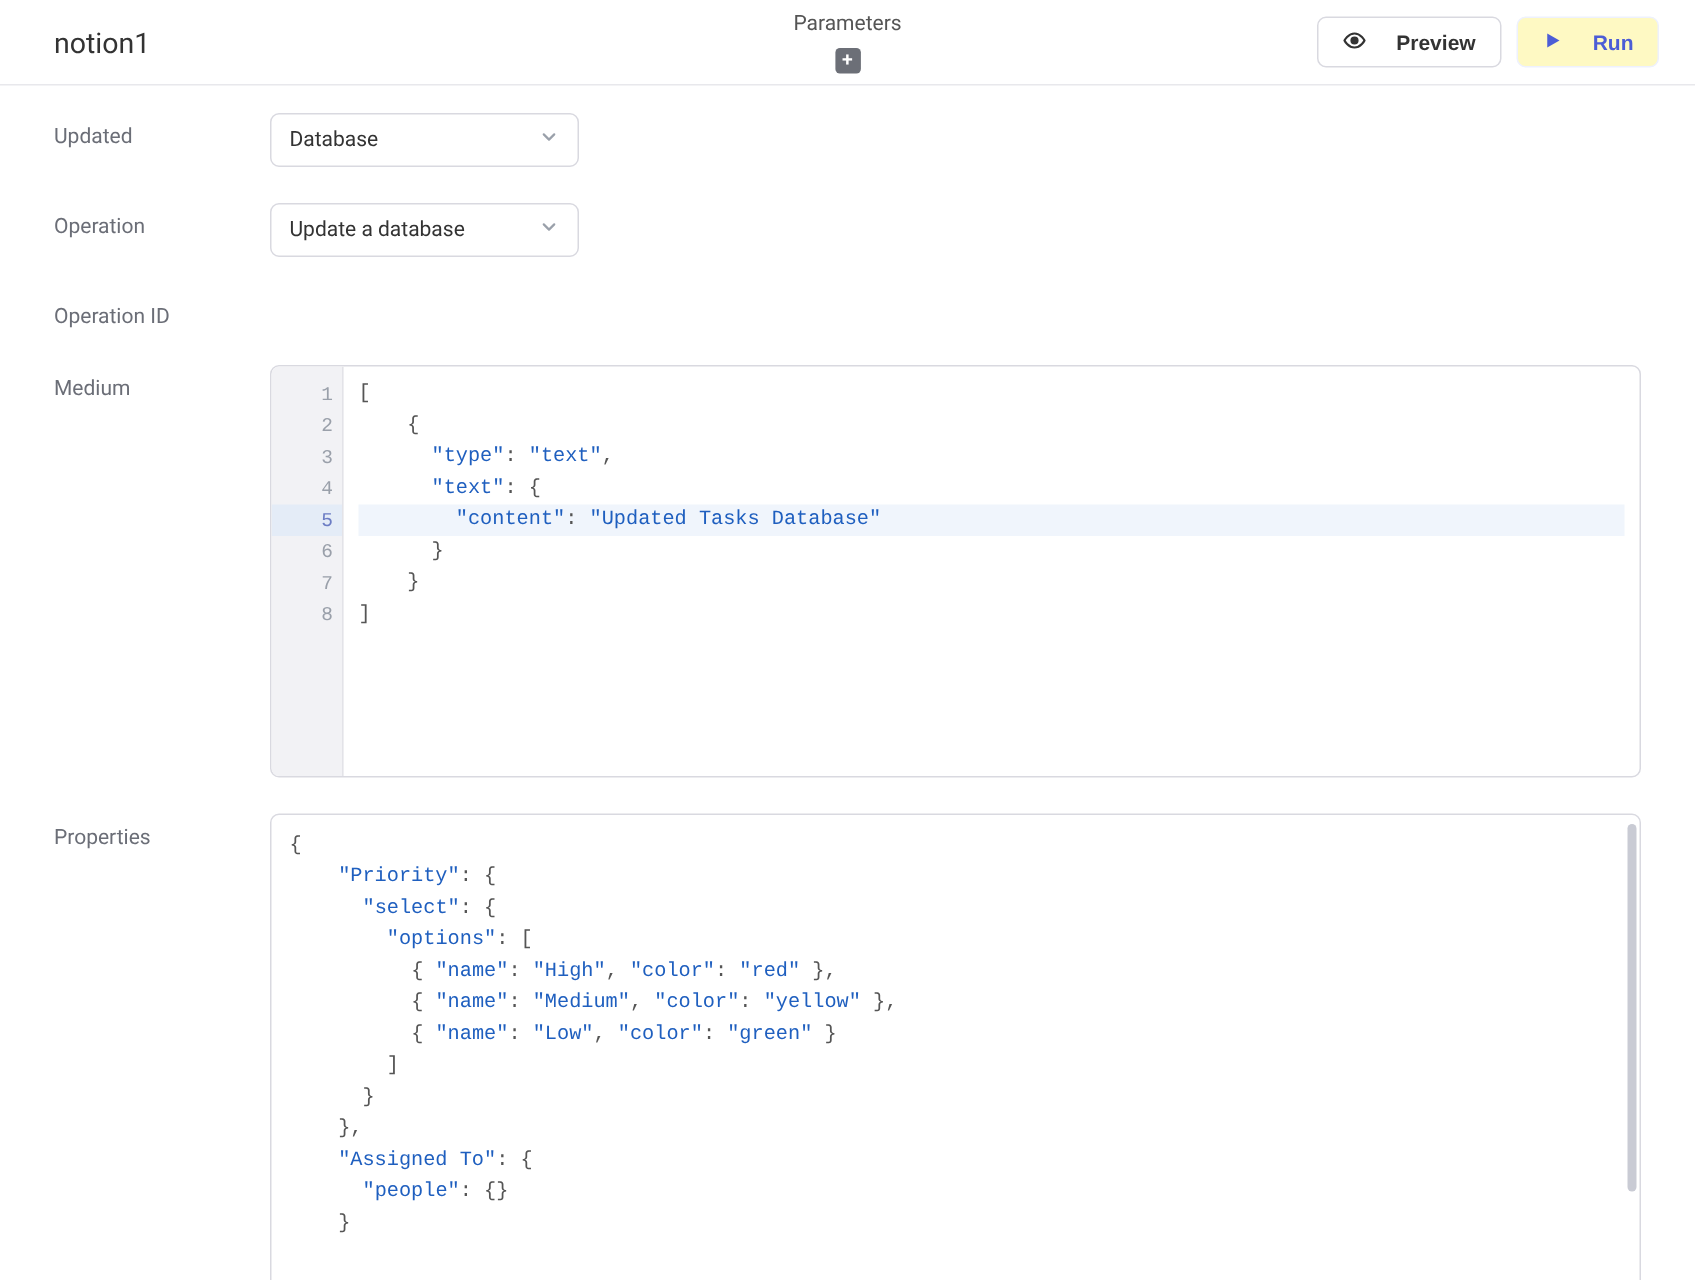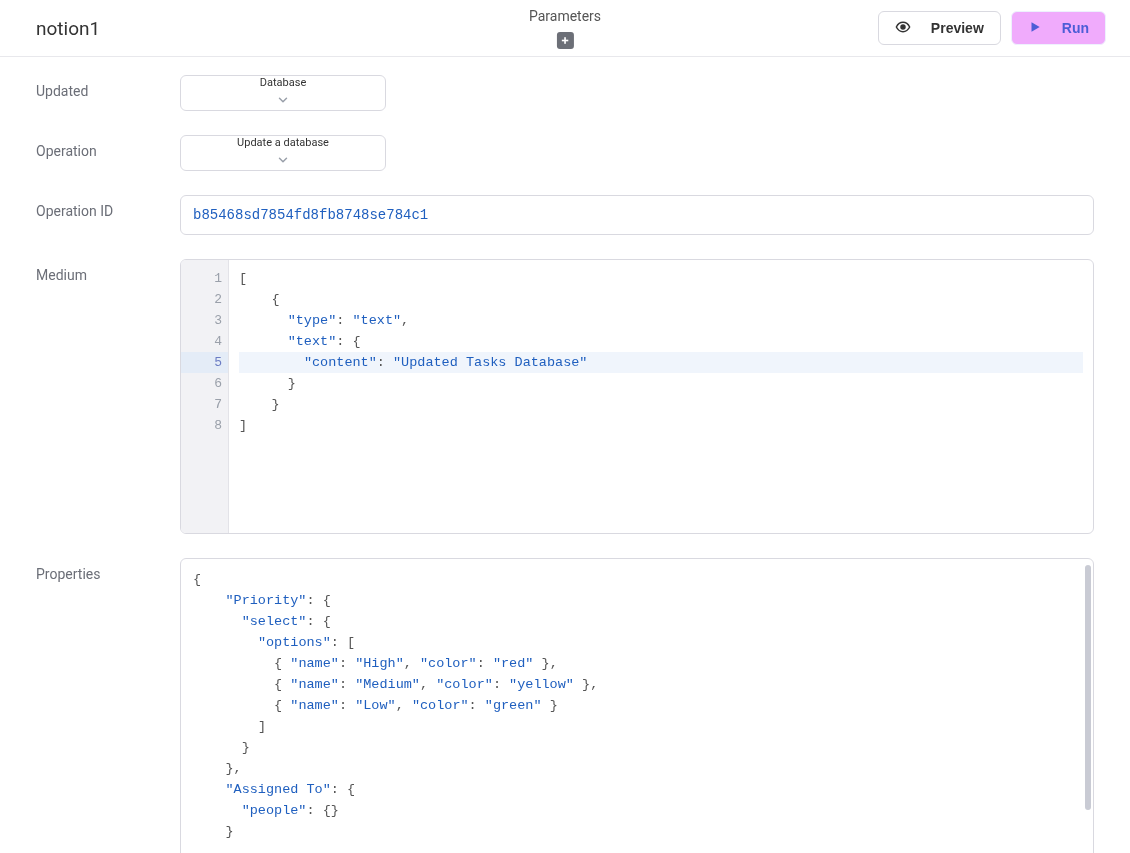--- a/index.html
+++ b/index.html
@@ -66,21 +66,21 @@
     padding: 0 16px;
     font-size: 14px;
     font-weight: 600;
     cursor: pointer;
     border: 1px solid #d9d9e0;
     background: #fff;
     color: #333;
   }
   .btn-preview svg { width: 16px; height: 16px; }
   .btn-run {
-    background: #f0abfc;
+    background: #fef9c3;
     border-color: #eef1fd;
     color: #4c5dd6;
   }
   .btn-run svg { width: 14px; height: 14px; }
   .body-area {
     padding: 18px 36px 0 36px;
     height: calc(100% - 57px);
     overflow-y: auto;
   }
   .row {
@@ -101,24 +101,23 @@
   .select {
     width: 206px;
     height: 36px;
     border: 1px solid #d9d9e0;
     border-radius: 6px;
     display: flex;
     align-items: center;
     justify-content: space-between;
     padding: 0 12px;
     color: #333;
-    font-size: 11px;
+    font-size: 14px;
     background: #fff;
     cursor: pointer;
-    flex-direction: column;
   }
   .select svg { width: 14px; height: 14px; color: #9aa0aa; }
   .text-input {
     width: 100%;
     height: 40px;
     border: 1px solid #d9d9e0;
     border-radius: 6px;
     padding: 0 12px;
     font-size: 14px;
     font-family: Menlo, Consolas, "Courier New", monospace;
@@ -247,23 +246,20 @@
           <svg viewBox="0 0 24 24" fill="none" stroke="currentColor" stroke-width="2.5" stroke-linecap="round" stroke-linejoin="round">
               <polyline points="6 9 12 15 18 9"></polyline>
             </svg>
         </span>
       </div>
     </div>
   </div>
 
   <div class="row">
     <div class="row-label">Operation ID</div>
-    <div class="row-control">
-      <input class="text-input" value="b85468sd7854fd8fb8748se784c1" style="">
-    </div>
   </div>
 
   <div class="row">
     <div class="row-label">Medium</div>
     <div class="row-control">
       <div class="code-box tall">
         <div class="gutter" id="title-gutter">
             <span class="ln">1</span>
             <span class="ln">2</span>
             <span class="ln">3</span>

